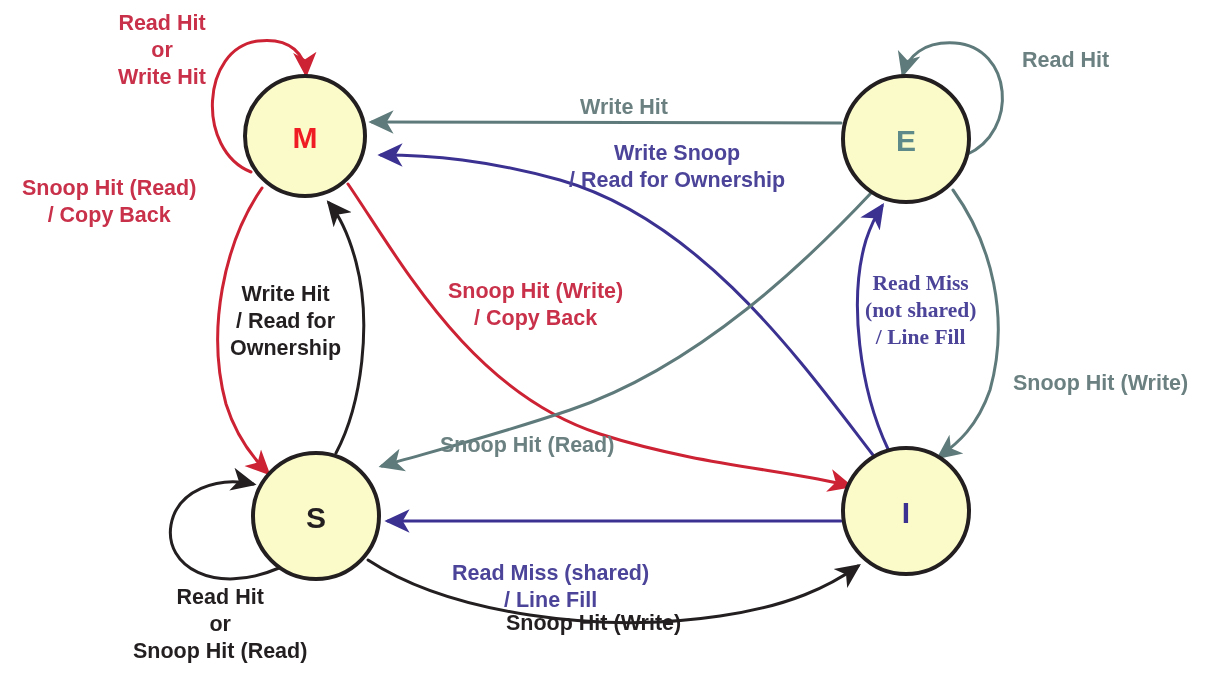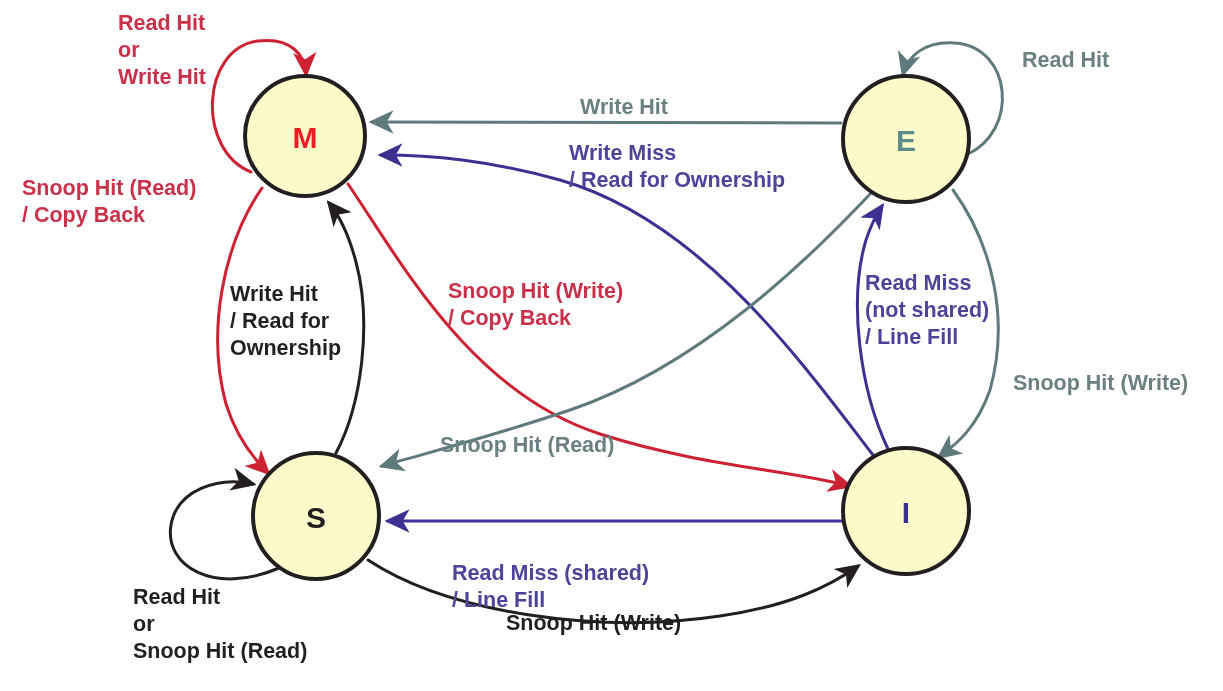--- a/index.html
+++ b/index.html
@@ -42,20 +42,21 @@
     text-anchor: middle;
     dominant-baseline: central;
   }
   .lbl {
     position: absolute;
     font-family: "Liberation Sans", sans-serif;
     font-size: 21.5px;
     font-weight: bold;
     line-height: 1.25;
     white-space: pre;
+    text-align: center;
   }
 </style>
 </head>
 <body>
 
 <div id="diagram-root">
 
   <svg id="mesi-svg" viewBox="0 0 1223 691">
     <defs>
       <marker id="ah-red" markerWidth="9" markerHeight="9" refX="7.2" refY="4.5" orient="auto" markerUnits="strokeWidth">
@@ -114,34 +115,34 @@
 Write Hit</div>
 
   <div class="lbl" style="left:1022px; top:47px; color:#6b8080;">Read Hit</div>
 
   <div class="lbl" style="left:133px; top:584px; color:#231f20;">Read Hit
 or
 Snoop Hit (Read)</div>
 
   <div class="lbl" style="left:580px; top:94px;  color:#6b8080;">Write Hit</div>
 
-  <div class="lbl" style="left:569px; top:140px; color:#4b4499;">Write Miss
+  <div class="lbl" style="left:569px; top:140px; color:#4b4499;">Write Snoop
 / Read for Ownership</div>
 
   <div class="lbl" style="left:22px;  top:175px; color:#c9314a;">Snoop Hit (Read)
 / Copy Back</div>
 
   <div class="lbl" style="left:230px; top:281px; color:#231f20;">Write Hit
 / Read for
 Ownership</div>
 
   <div class="lbl" style="left:448px; top:278px; color:#c9314a;">Snoop Hit (Write)
 / Copy Back</div>
 
-  <div class="lbl" style="left:865px; top:270px; color:#4b4499;">Read Miss
+  <div class="lbl" style="left:865px; top:270px; color:#4b4499;font-family:Liberation Serif, serif;">Read Miss
 (not shared)
 / Line Fill</div>
 
   <div class="lbl" style="left:1013px;top:370px; color:#6b8080;">Snoop Hit (Write)</div>
 
   <div class="lbl" style="left:440px; top:432px; color:#6b8080;">Snoop Hit (Read)</div>
 
   <div class="lbl" style="left:452px; top:560px; color:#4b4499;">Read Miss (shared)
 / Line Fill</div>
 

